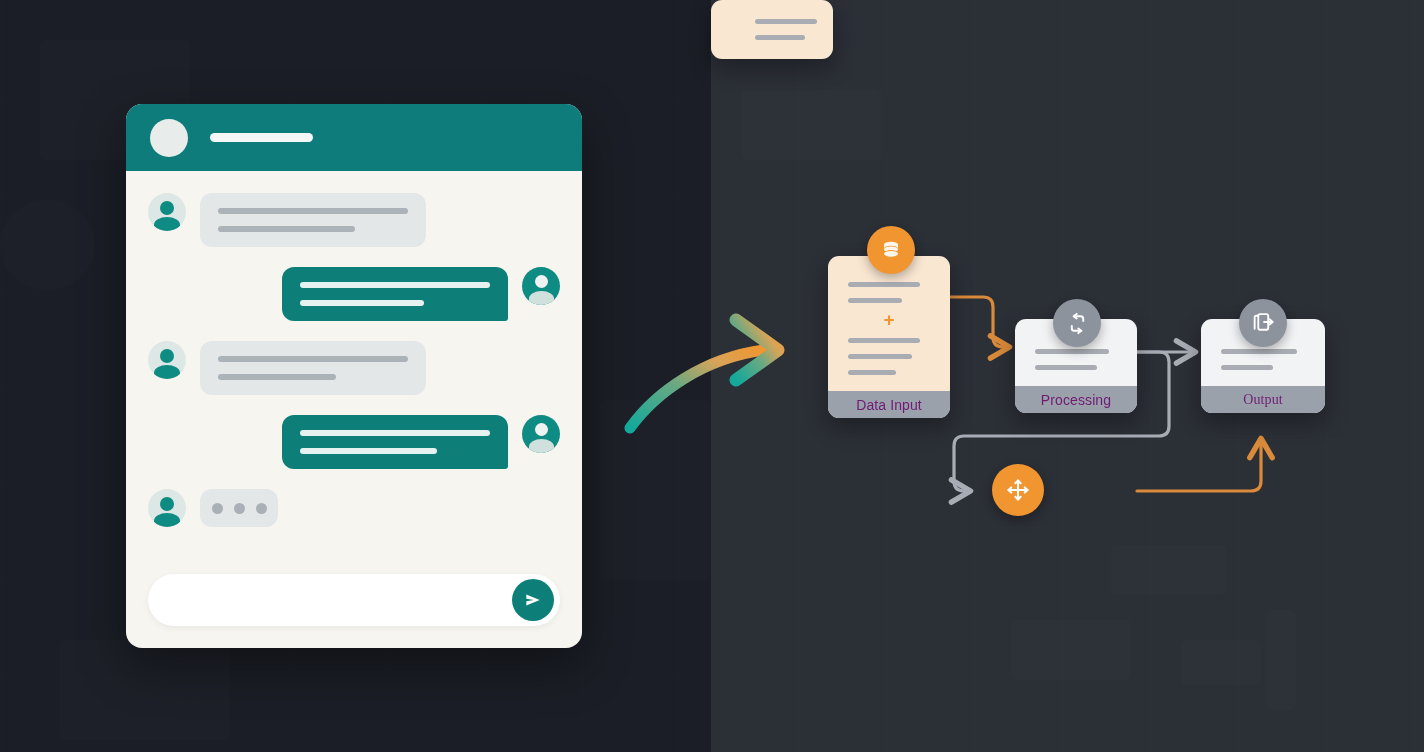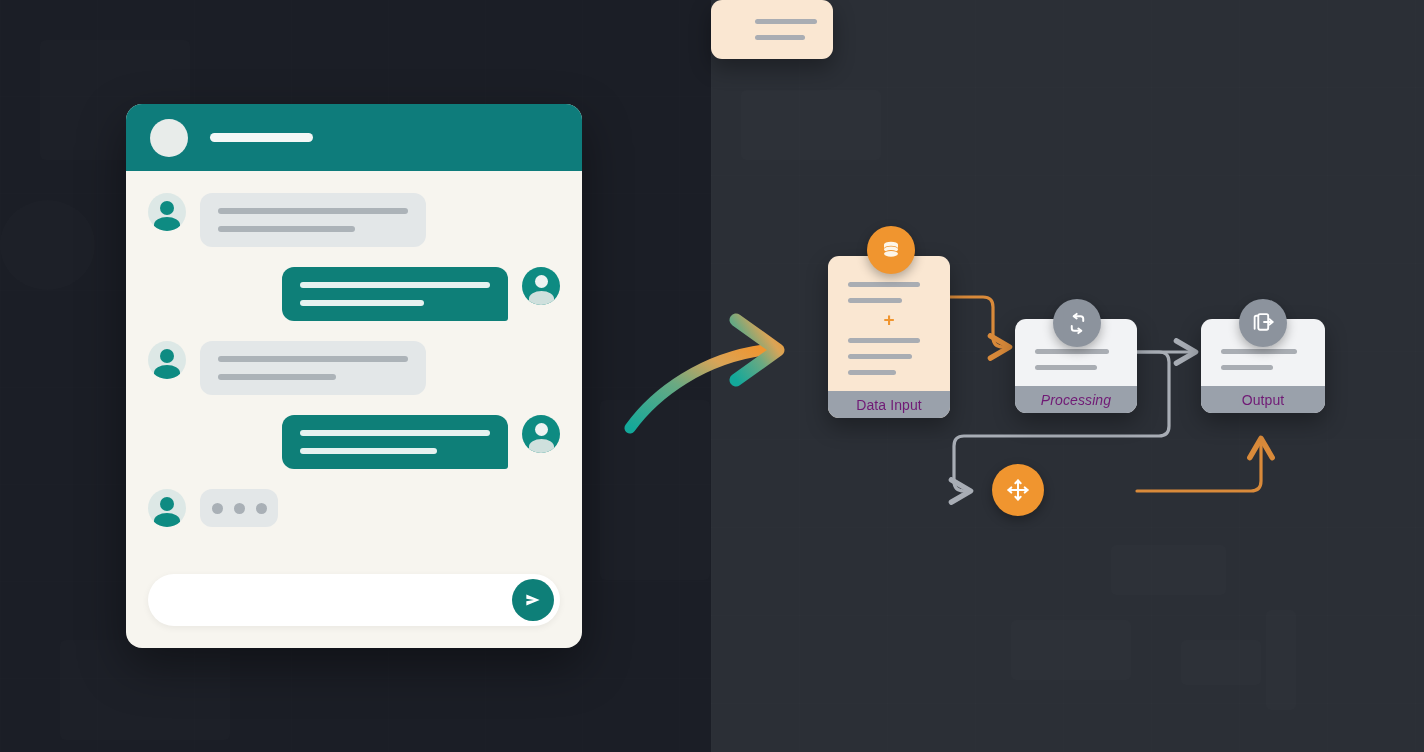--- a/index.html
+++ b/index.html
@@ -108,24 +108,24 @@
   .node .face{width:100%;box-sizing:border-box;padding:26px 20px 10px 20px;}
   .node .foot{
     height:27px;display:flex;align-items:center;justify-content:center;
     color:#701a75;font-size:14px;letter-spacing:.1px;
   }
   .node .nl{height:5px;border-radius:3px;background:#a9adb3;}
   .node .nl+.nl{margin-top:11px;}
 
   .node-data{left:117px;top:256px;width:122px;background:#fae7d2;}
   .node-data .foot{background:#9aa1ab;}
-  .node-proc{left:304px;top:319px;width:122px;background:#f2f3f5;font-style:italic;}
+  .node-proc{left:304px;top:319px;width:122px;background:#f2f3f5;}
   .node-proc .foot{background:#9aa1ab;}
   .node-out{left:490px;top:319px;width:124px;background:#f2f3f5;}
-  .node-out .foot{background:#9aa1ab;}
+  .node-out .foot{background:#9aa1ab;font-family:Liberation Serif, serif;}
 
   .node-move{
     left:304px;top:461px;width:122px;height:59px;background:#fae7d2;
     border-radius:11px;box-shadow:0 9px 22px rgba(0,0,0,.32);
     display:flex;align-items:center;padding-left:44px;box-sizing:border-box;
   }
   .node-move .nl{height:5px;border-radius:3px;background:#a9adb3;width:62px;}
   .node-move .nl.short{width:50px;margin-top:11px;}
 
   .badge{

